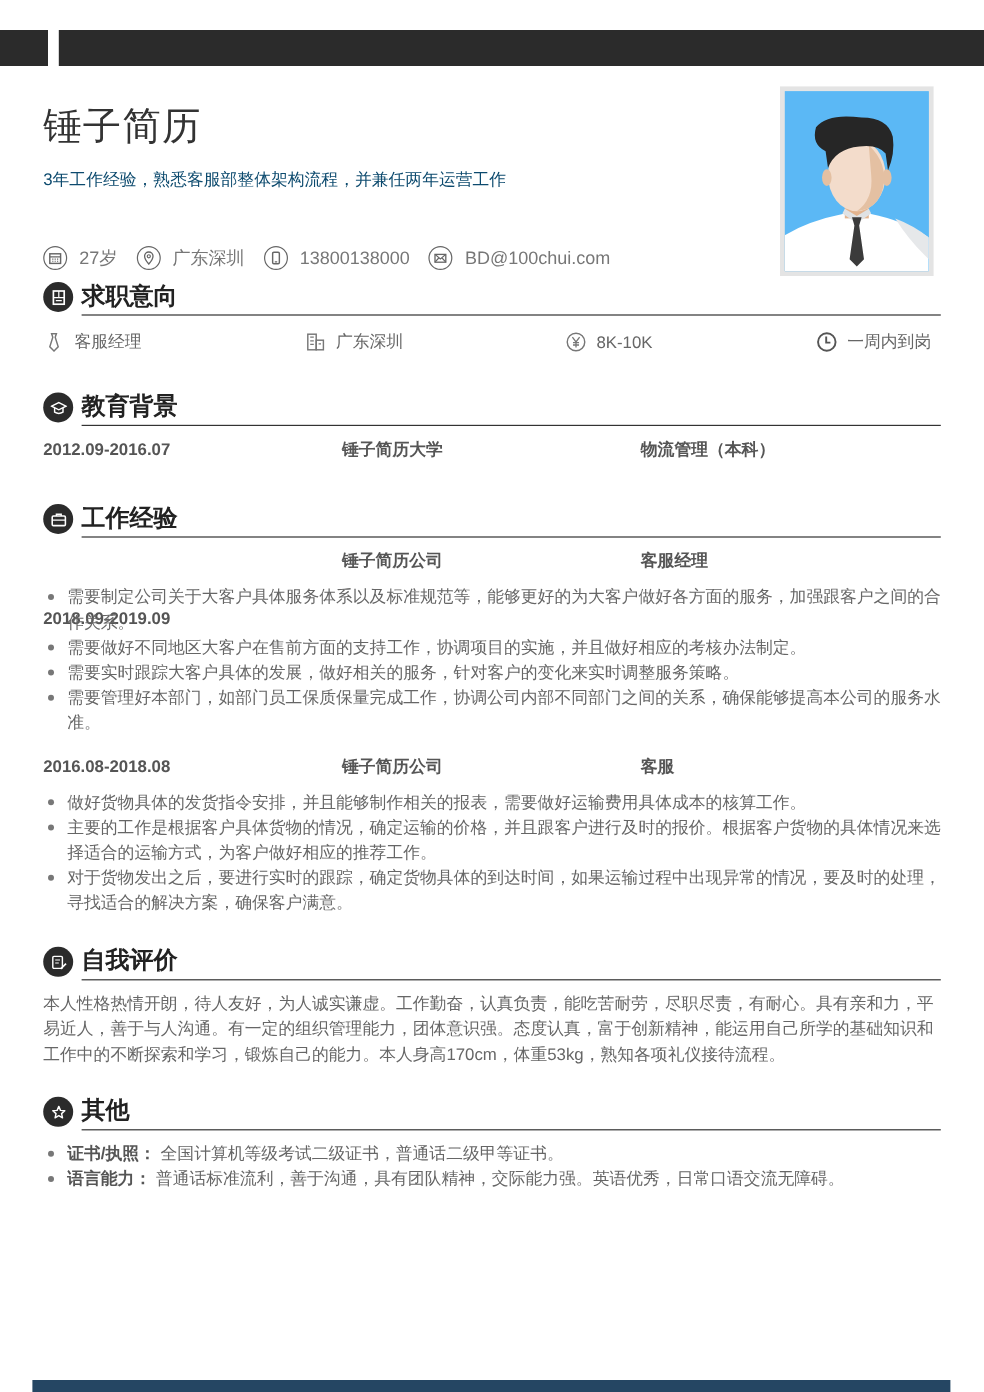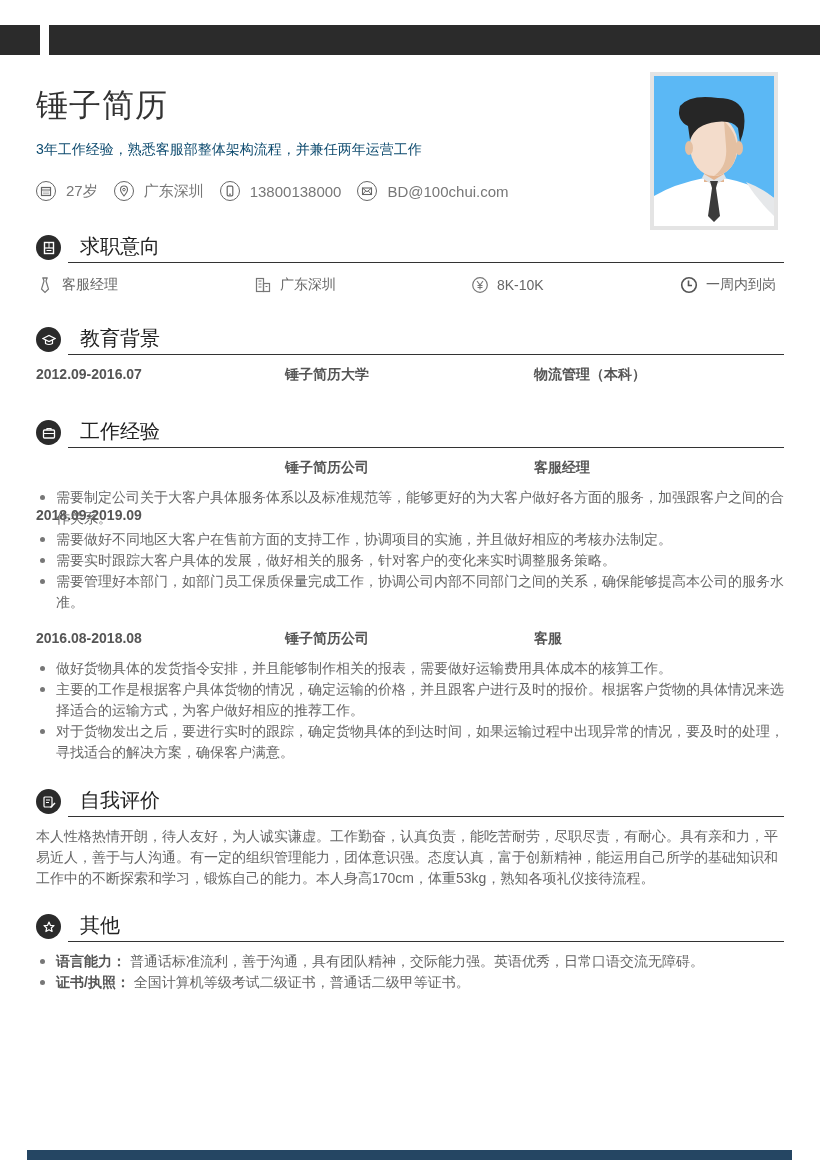--- a/index.html
+++ b/index.html
@@ -5,33 +5,33 @@
   html, body { margin:0; padding:0; background:#ffffff; }
   body { width:820px; height:1160px; position:relative; overflow:hidden;
          font-family:"Liberation Sans","DejaVu Sans",sans-serif; color:#333; }
   .topbar-left { position:absolute; left:0; top:25px; width:40px; height:30px; background:#2b2b2b; }
   .topbar-right { position:absolute; left:49px; top:25px; width:771px; height:30px; background:#2b2b2b; }
   .footer-bar { position:absolute; left:27px; top:1150px; width:765px; height:10px; background:#254663; }
 
   .name { position:absolute; left:36px; top:84px; font-size:32px; color:#333; letter-spacing:1px; }
   .summary { position:absolute; left:36px; top:141px; font-size:14px; color:#0c4a6e; }
   .contacts { position:absolute; left:36px; top:181px; display:flex; align-items:center; font-size:15px; color:#777; }
-  .contact { display:flex; align-items:center; margin-right:16px; }
+  .contact { display:flex; align-items:center; margin-right:16px;margin-top:24px; }
   .cicon { width:20px; height:20px; border:1.5px solid #666; border-radius:50%; box-sizing:border-box;
            display:inline-flex; align-items:center; justify-content:center; margin-right:10px; }
   .cicon svg { width:12px; height:12px; }
 
   .photo { position:absolute; left:650px; top:72px; width:128px; height:158px; background:#e4e4e4; }
   .photo-inner { position:absolute; left:4px; top:4px; width:120px; height:150px; background:#5bb8f5; overflow:hidden; }
 
   .section-head { position:absolute; left:36px; width:748px; height:28px; }
   .section-icon { position:absolute; left:0; top:2px; width:25px; height:25px; border-radius:50%; background:#2b2b2b;
                   display:flex; align-items:center; justify-content:center; }
   .section-icon svg { width:14px; height:14px; }
-  .section-title { position:absolute; left:44px; top:0; font-size:20px; font-weight:normal; color:#222; }
+  .section-title { position:absolute; left:32px; top:0; font-size:20px; font-weight:bold; color:#222; }
   .section-line { position:absolute; left:32px; right:0; bottom:-2px; height:1.5px; background:#333; }
 
   .intent-row { position:absolute; left:36px; top:276px; width:748px; height:22px; font-size:14px; color:#666; }
   .intent-item { position:absolute; top:0; display:flex; align-items:center; }
   .intent-item svg { width:18px; height:18px; margin-right:8px; }
 
   .row3 { position:absolute; left:36px; width:748px; font-size:14px; font-weight:bold; color:#555; }
   .row3 span { position:absolute; top:0; }
 
   .bullets { position:absolute; left:36px; width:750px; margin:0; padding:0; list-style:none;
@@ -225,17 +225,17 @@
 <div class="section-head" style="top:912px;">
   <div class="section-icon">
     <svg viewBox="0 0 14 14">
         <path d="M7 2 L8.4 5.3 L12 5.6 L9.3 8 L10.1 11.5 L7 9.7 L3.9 11.5 L4.7 8 L2 5.6 L5.6 5.3Z" fill="none" stroke="#fff" stroke-width="1.2" stroke-linejoin="round"></path>
       </svg>
   </div>
   <div class="section-title">其他</div>
   <div class="section-line"></div>
 </div>
 <ul class="bullets" style="top:951px;">
+  <li><b>证书/执照：</b> <span>全国计算机等级考试二级证书，普通话二级甲等证书。</span></li>
   <li><b>语言能力：</b> <span>普通话标准流利，善于沟通，具有团队精神，交际能力强。英语优秀，日常口语交流无障碍。</span></li>
-  <li><b>证书/执照：</b> <span>全国计算机等级考试二级证书，普通话二级甲等证书。</span></li>
 </ul>
 
 <div class="footer-bar"></div>
 
 </body></html>

